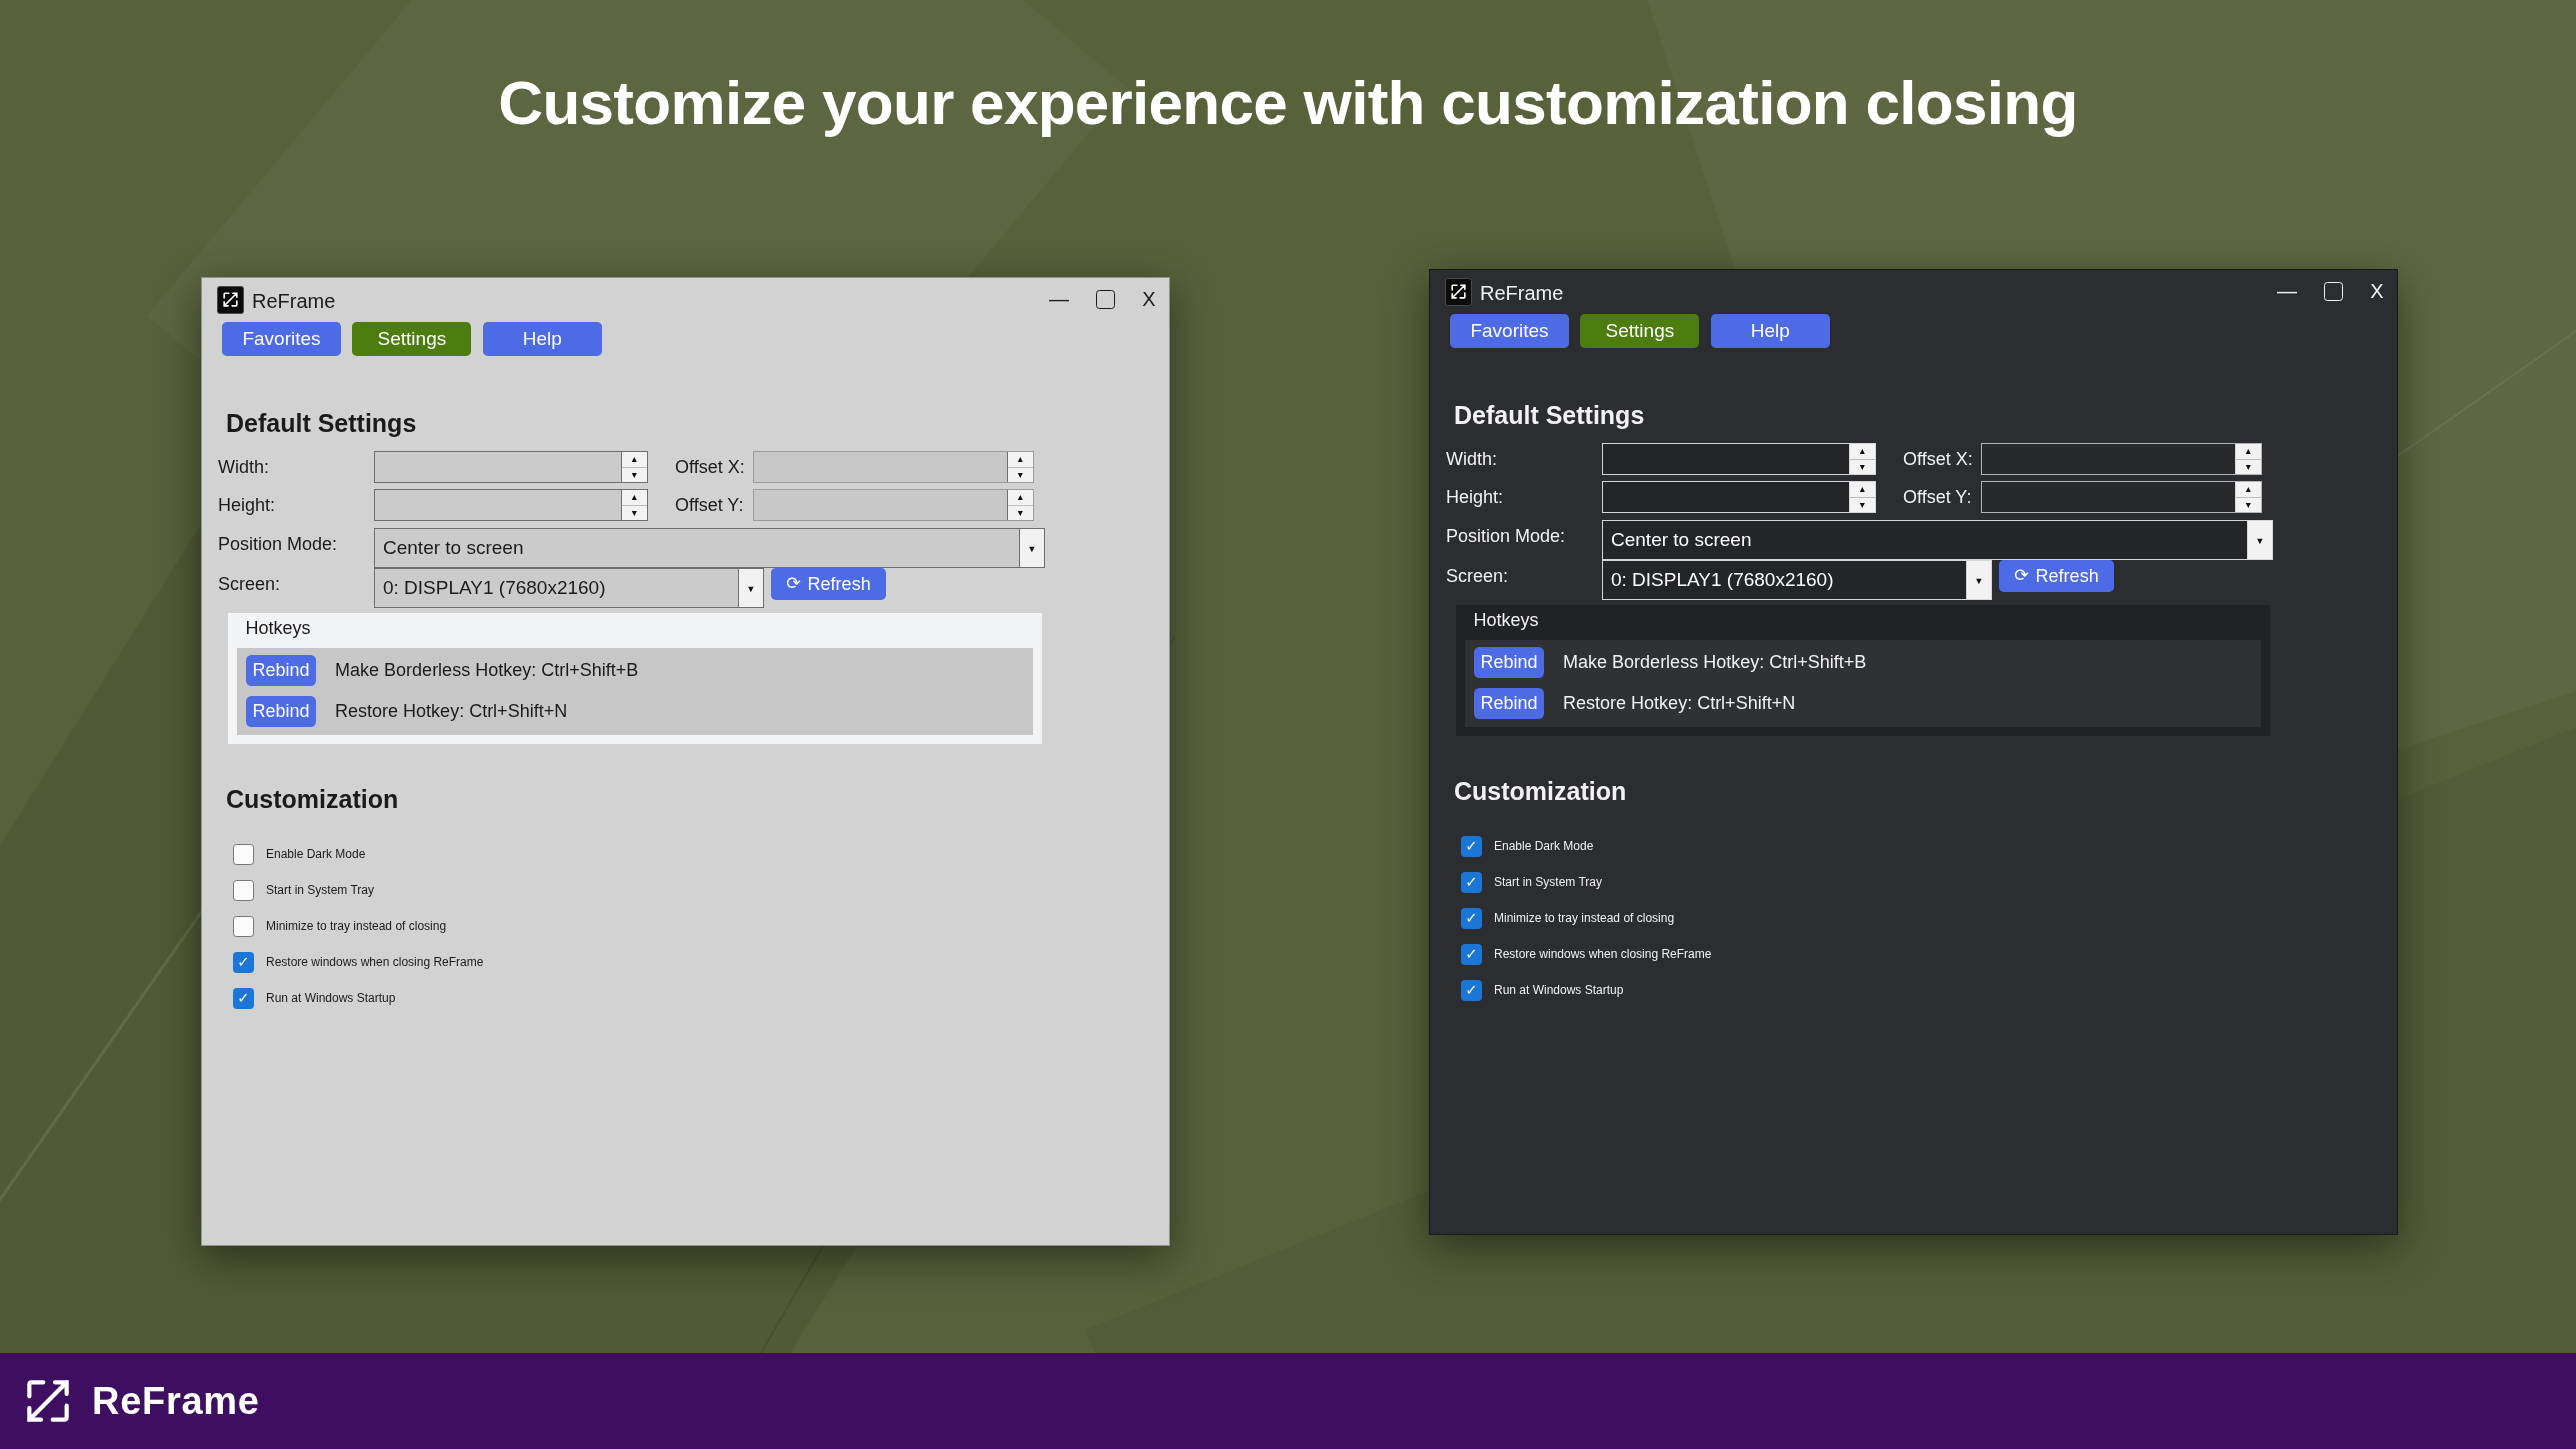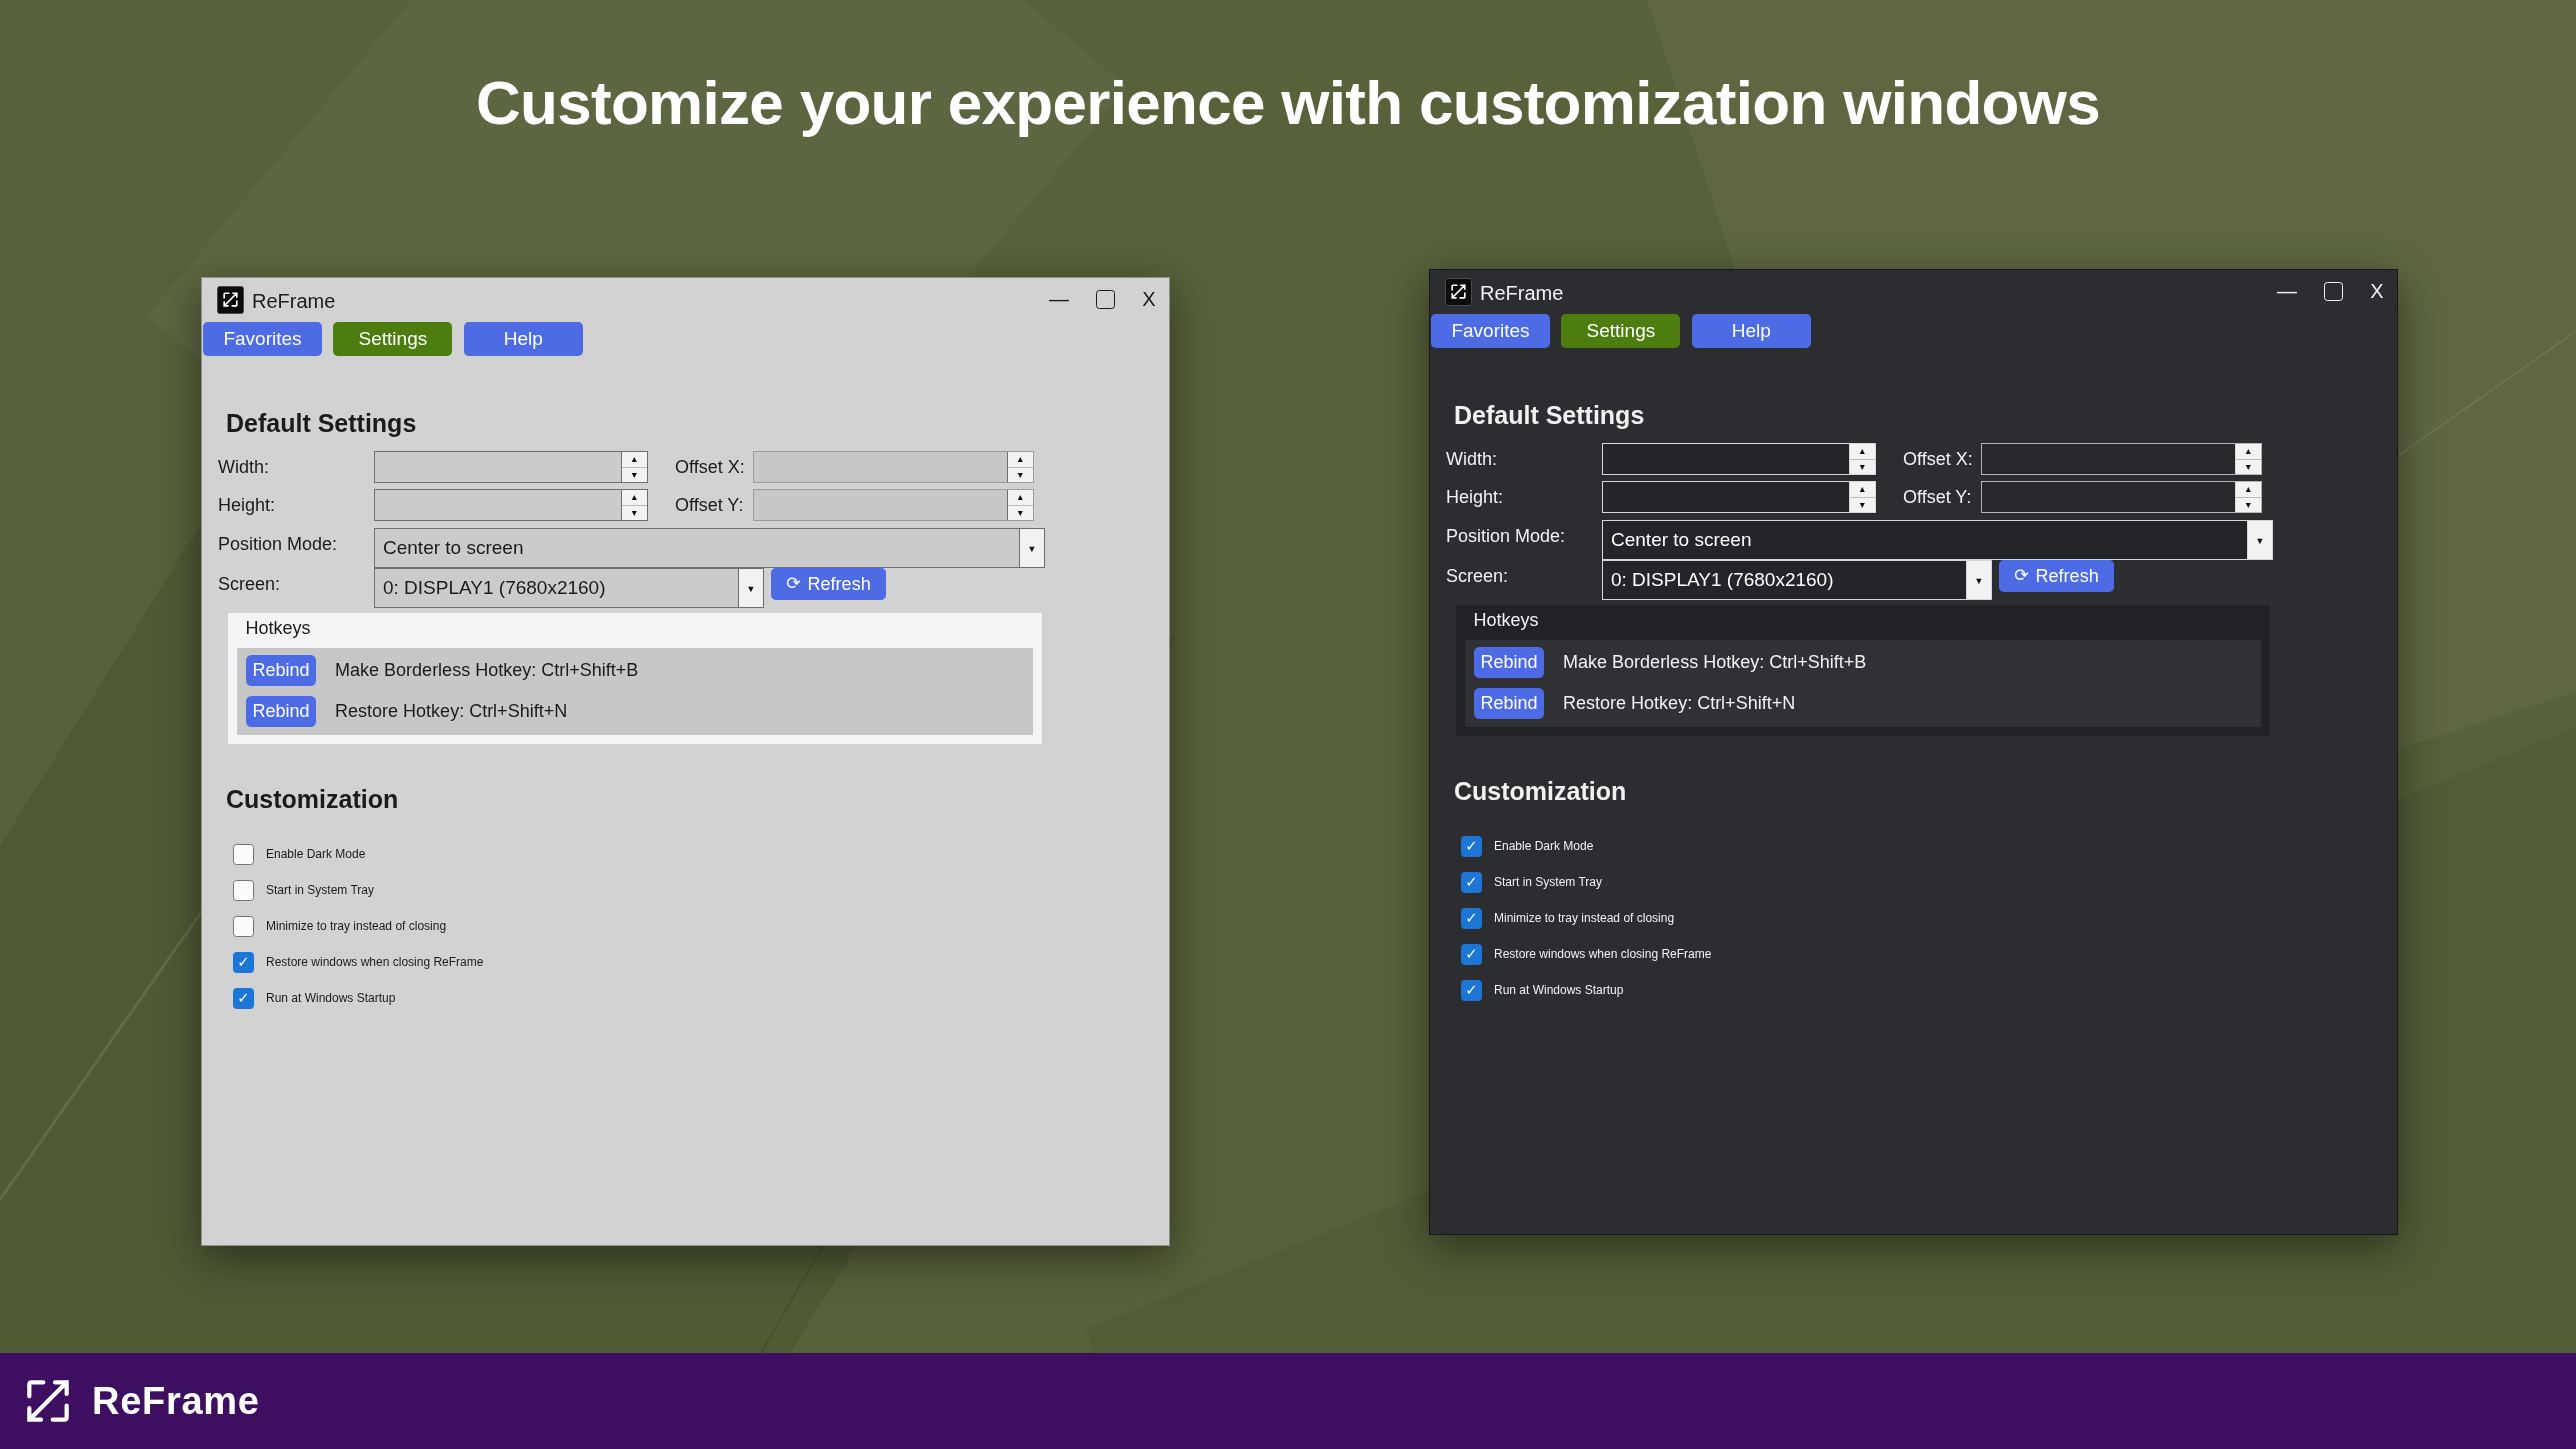--- a/index.html
+++ b/index.html
@@ -43,21 +43,21 @@
   }
   .win-light{left:201px;top:277px;height:967px;}
   .win-dark{left:1429px;top:269px;height:964px;}
 
   .titlebar-icon{position:absolute;left:14.8px;top:8px;width:25.5px;height:25.5px;background:#0c0c0c;border:0.7px solid #4a4a4a;border-radius:2.7px;display:flex;align-items:center;justify-content:center;}
   .app-title{position:absolute;left:50px;top:12px;font-size:20px;color:var(--fg);}
   .win-controls{position:absolute;right:13.4px;top:9.4px;display:flex;align-items:center;gap:27px;color:var(--fg);}
   .ctl{font-size:20px;line-height:24px;cursor:default;}
   .ctl-box{width:17.4px;height:17.4px;border:1.3px solid var(--fg);border-radius:3.4px;}
 
-  .tabs{position:absolute;left:1px;top:44px;display:flex;gap:11.4px;}
+  .tabs{position:absolute;left:20px;top:44px;display:flex;gap:11.4px;}
   .tab{width:119px;height:34px;border-radius:4.7px;color:#fff;font-size:19px;
        display:flex;align-items:center;justify-content:center;background:#4d6be4;}
   .tab.active{background:#4d7c0f;}
 
   .section-heading{position:absolute;left:24px;font-size:25px;font-weight:bold;color:var(--fg);}
   .h-default{top:131px;}
   .h-custom{top:507px;}
 
   .row-label{position:absolute;left:16px;font-size:18px;color:var(--fg);line-height:32px;}
   .off-label{position:absolute;left:473px;font-size:18px;color:var(--fg);line-height:32px;}
@@ -104,21 +104,21 @@
 <body>
 
 <div class="bg-shape bg1"></div>
 <div class="bg-shape bg2"></div>
 <div class="bg-shape bg3"></div>
 <div class="bg-shape bg4"></div>
 <div class="bg-shape bgl1"></div>
 <div class="bg-shape bgl2"></div>
 <div class="bg-shape bgl3"></div>
 
-<div class="page-title">Customize your experience with customization windows</div>
+<div class="page-title">Customize your experience with customization closing</div>
 
 <div class="window theme-light win-light">
   <div class="titlebar-icon">
     <svg width="19" height="19" viewBox="0 0 24 24" fill="none" stroke="#fff" stroke-width="2" stroke-linecap="round">
       <path d="M4 10 V5 Q4 4 5 4 H10"></path>
         <path d="M20 14 V19 Q20 20 19 20 H14"></path>
       <path d="M12 12 L20 4 M15 4 H20 V9"></path>
         <path d="M12 12 L4 20 M4 15 V20 H9"></path>
     </svg>
   </div>

